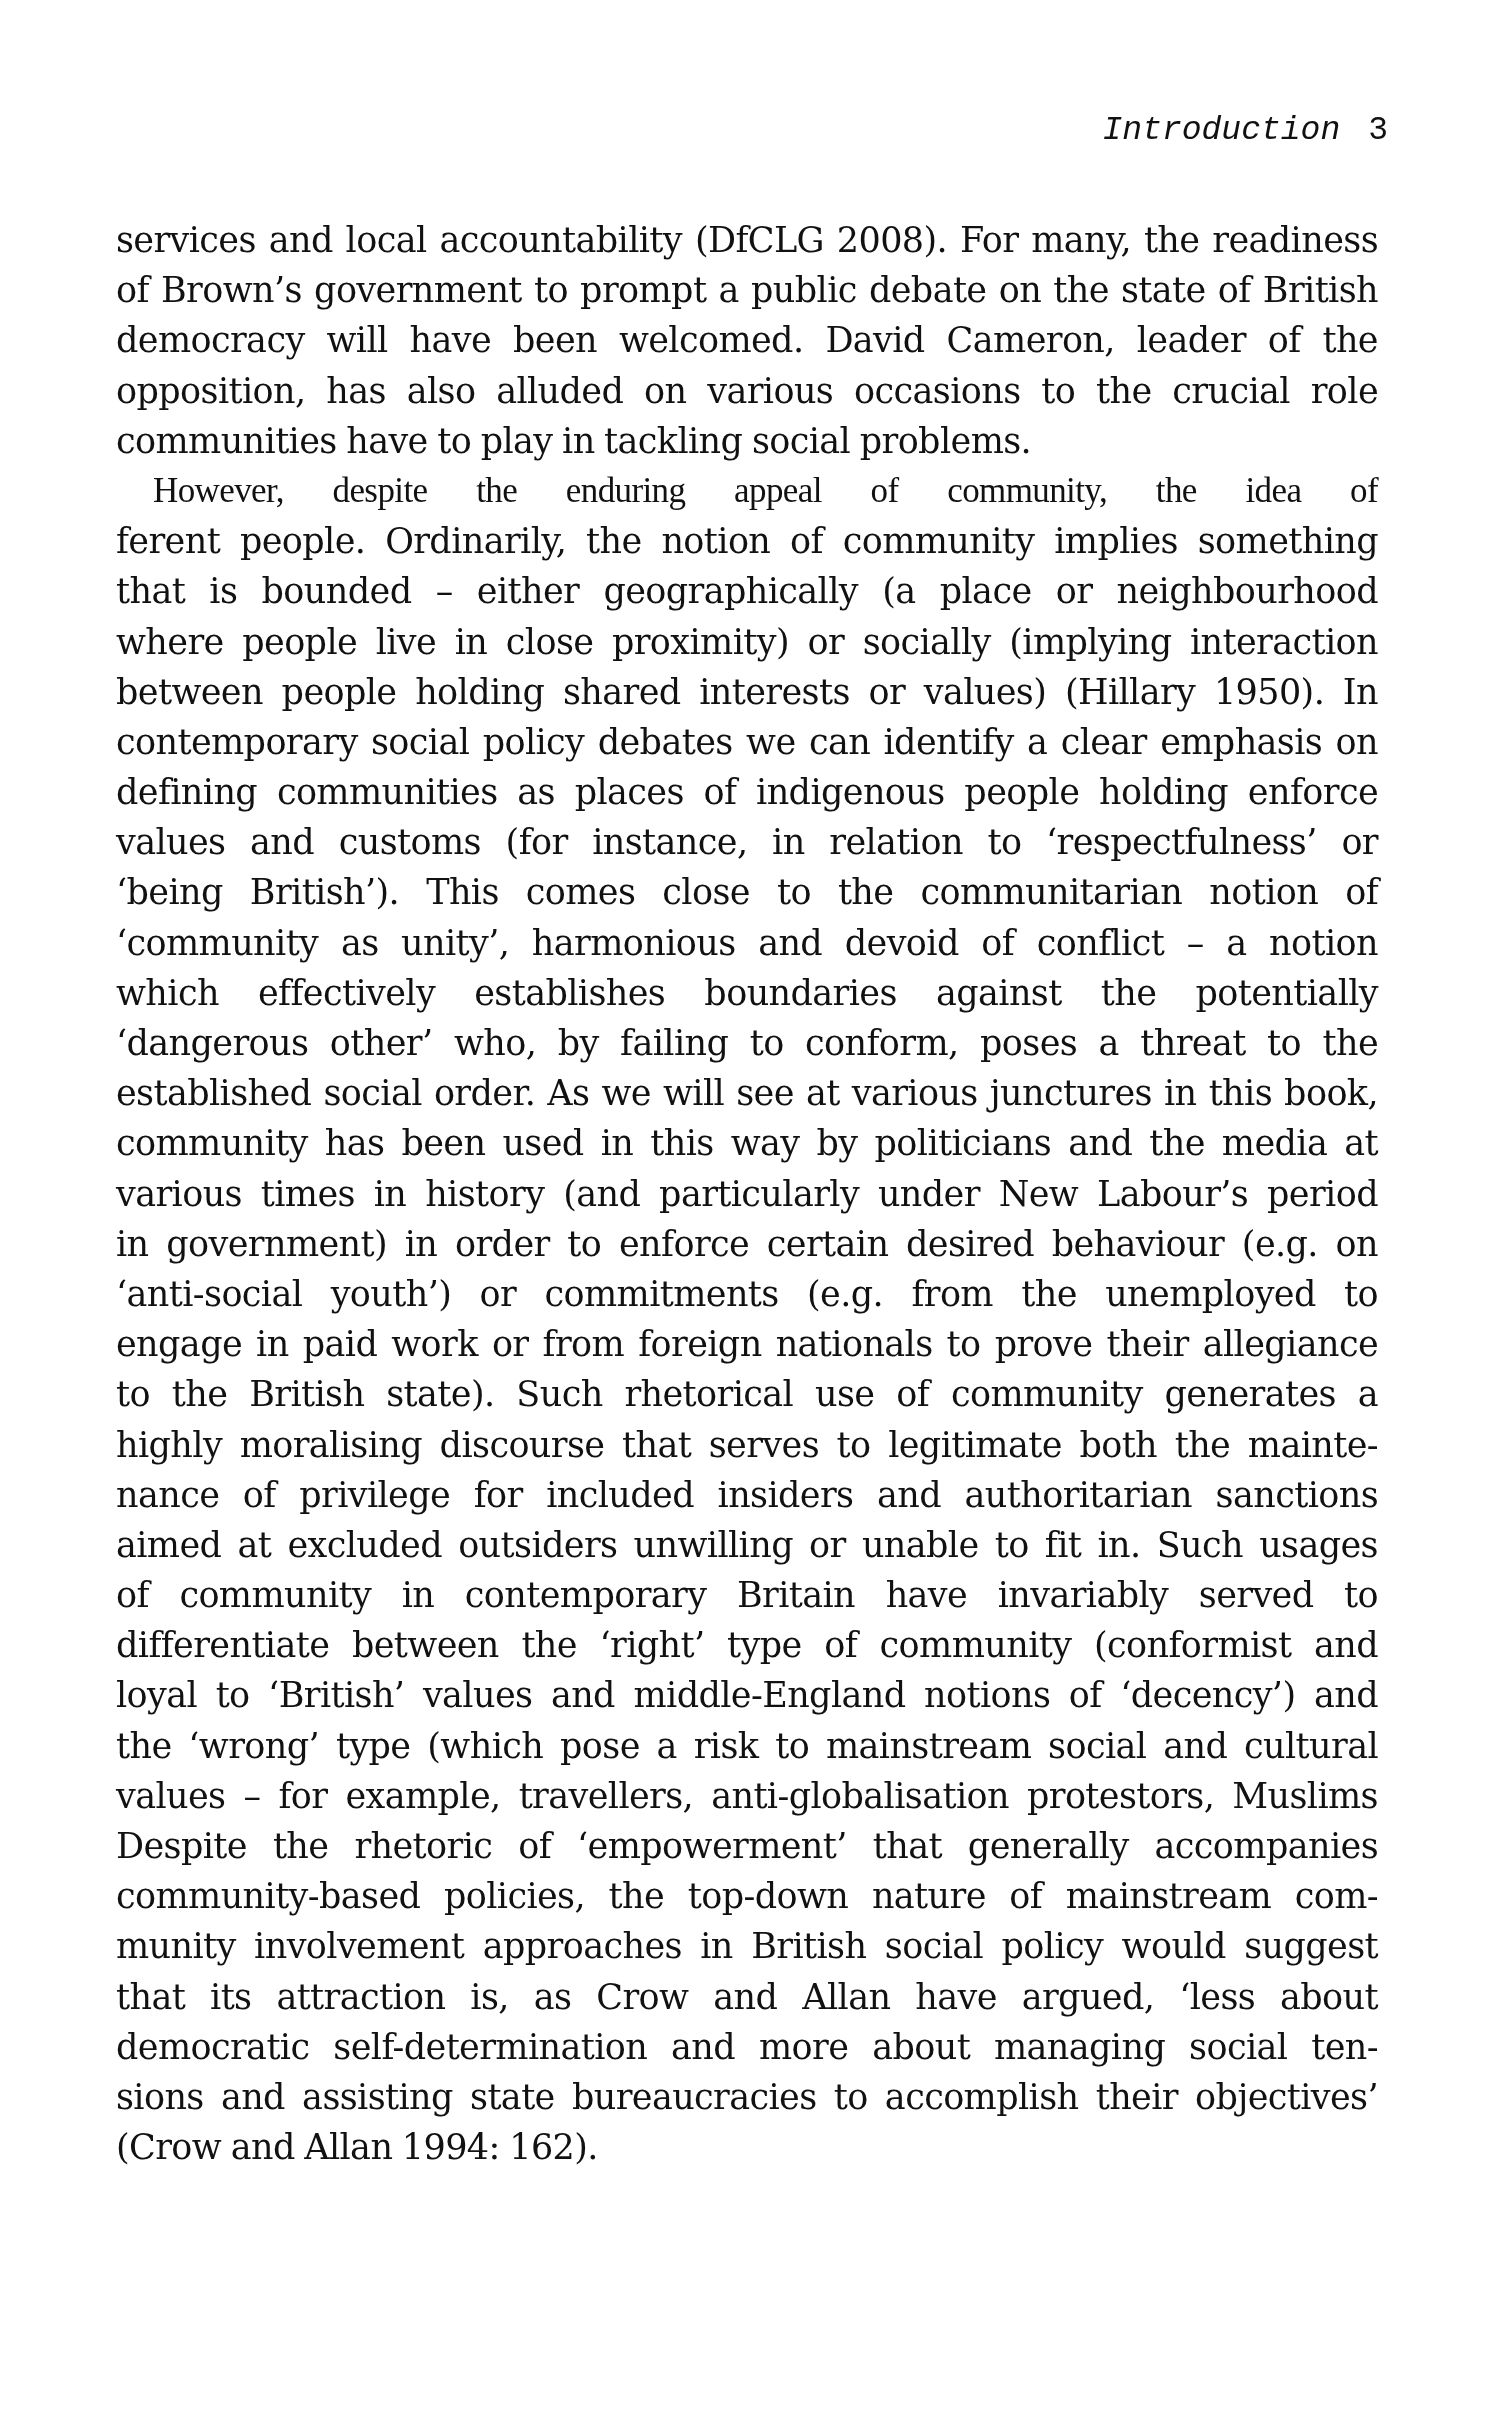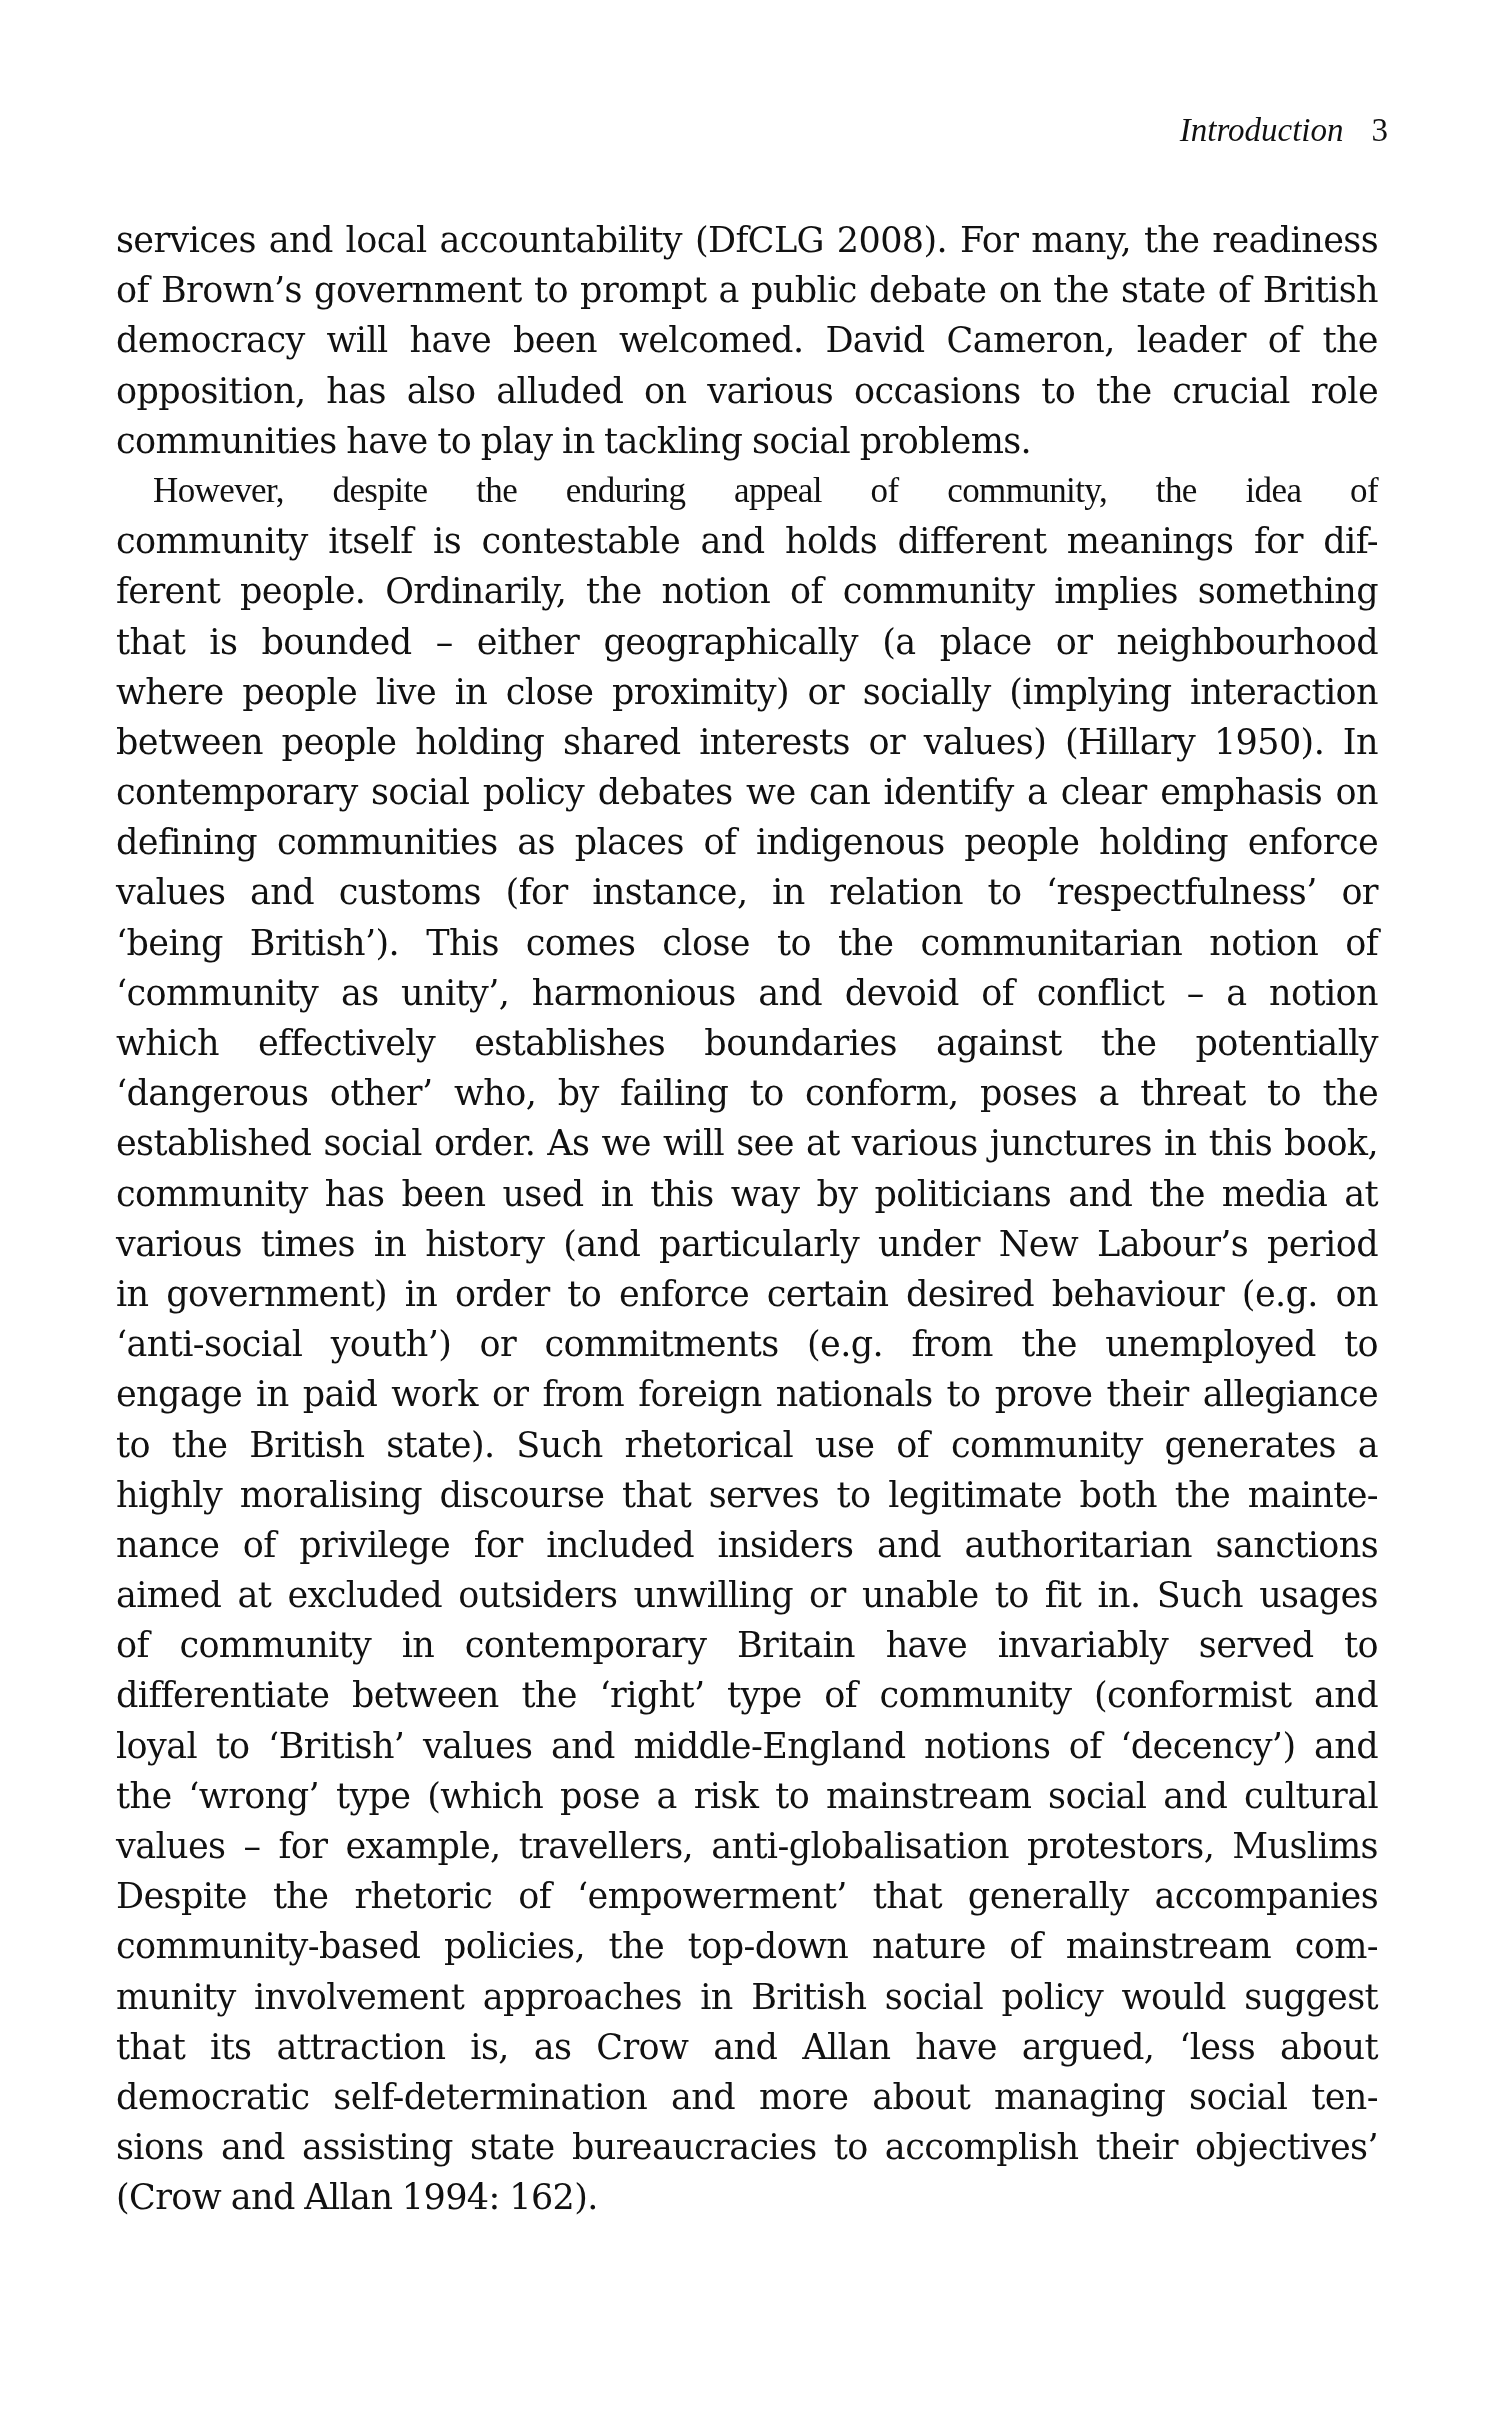--- a/index.html
+++ b/index.html
@@ -1,19 +1,19 @@
 <!DOCTYPE html>
 <html><head>
 <meta charset="utf-8">
 <style>
   html, body { margin: 0; padding: 0; background: #ffffff; }
   body { width: 1500px; height: 2433px; position: relative; overflow: hidden; color: #111; }
   .running-head {
     position: absolute; top: 112px; right: 112px;
-    font-family: Liberation Serif, serif; font-size: 33px; color: #111;
+    font-family: Liberation Mono, monospace; font-size: 33px; color: #111;
   }
   .running-head .title { font-style: italic; }
   .running-head .num { margin-left: 28px; }
   .body-text {
     position: absolute; left: 116px; top: 215px; width: 1262px;
     font-family: "DejaVu Serif", serif; font-size: 35px; line-height: 50.2px;
     text-align: justify; hyphens: manual; letter-spacing: -0.6px; word-spacing: -1px;
   }
   .line { display: block; text-align: justify; text-align-last: justify; white-space: nowrap; height: 50.2px; overflow: visible; }
   .line.last { text-align-last: left; }
@@ -29,21 +29,20 @@
 <div class="body-text">
   <div>
     <span class="line">services and local accountability (DfCLG 2008). For many, the readiness</span>
     <span class="line">of Brown’s government to prompt a public debate on the state of British</span>
     <span class="line">democracy will have been welcomed. David Cameron, leader of the</span>
     <span class="line">opposition, has also alluded on various occasions to the crucial role</span>
     <span class="line last">communities have to play in tackling social problems.</span>
   </div>
   <div>
     <span class="line indent">However, despite the enduring appeal of community, the idea of</span>
-    <span class="line">community itself is contestable and holds different meanings for dif-</span>
     <span class="line">ferent people. Ordinarily, the notion of community implies something</span>
     <span class="line">that is bounded – either geographically (a place or neighbourhood</span>
     <span class="line">where people live in close proximity) or socially (implying interaction</span>
     <span class="line">between people holding shared interests or values) (Hillary 1950). In</span>
     <span class="line">contemporary social policy debates we can identify a clear emphasis on</span>
     <span class="line">defining communities as places of indigenous people holding enforce</span>
     <span class="line">values and customs (for instance, in relation to ‘respectfulness’ or</span>
     <span class="line">‘being British’). This comes close to the communitarian notion of</span>
     <span class="line">‘community as unity’, harmonious and devoid of conflict – a notion</span>
     <span class="line">which effectively establishes boundaries against the potentially</span>

